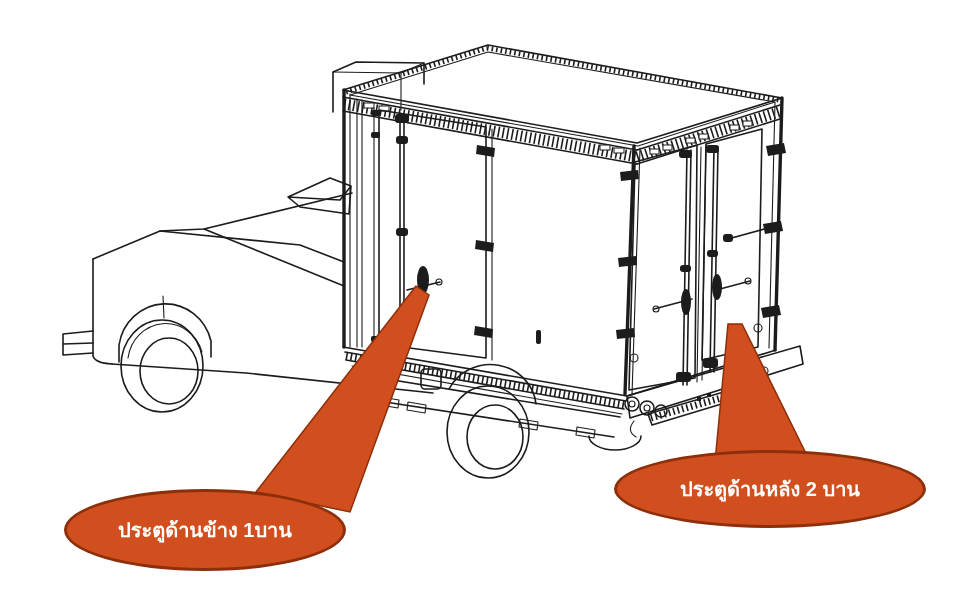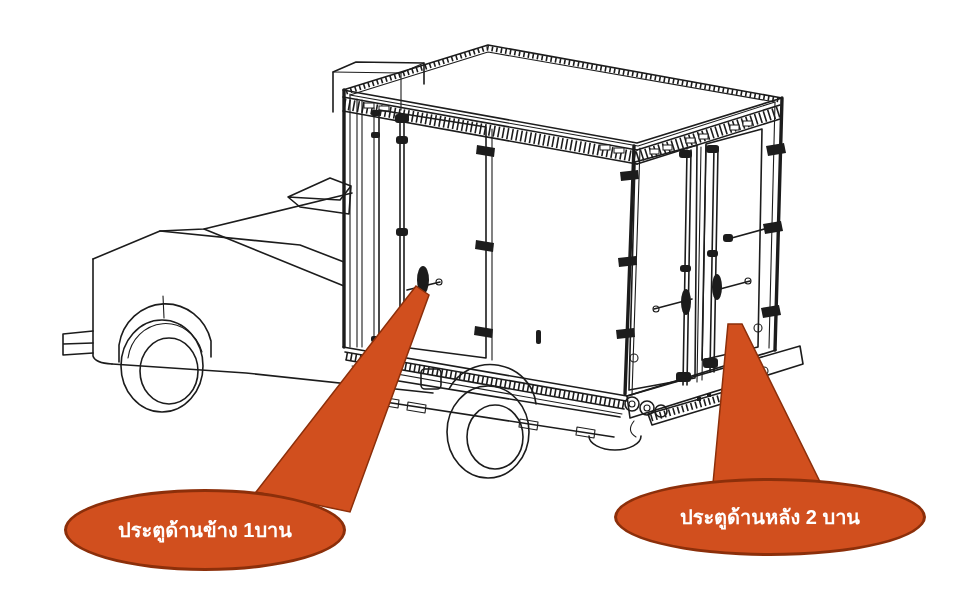--- a/index.html
+++ b/index.html
@@ -18,21 +18,21 @@
   .callout{
     position:absolute;border-radius:50%;
     background:var(--callout-fill,#d14f1e);
     border:3px solid var(--callout-stroke,#8c2f0a);
     color:var(--callout-text,#ffffff);
     display:flex;align-items:center;justify-content:center;
     font-size:20px;font-weight:bold;text-align:center;line-height:1.1;
     box-sizing:border-box;
   }
   .callout-left{left:64px;top:489px;width:282px;height:82px;}
-  .callout-right{left:614px;top:478px;width:312px;height:78px;}
+  .callout-right{left:614px;top:450px;width:312px;height:78px;}
 </style>
 </head>
 <body>
 
 <div class="stage">
 
   <svg width="967" height="589" viewBox="0 0 967 589">
 
     <g>
       <path class="ln" d="M 93,259 L 160,231 L 204,229 L 352,193"></path>

